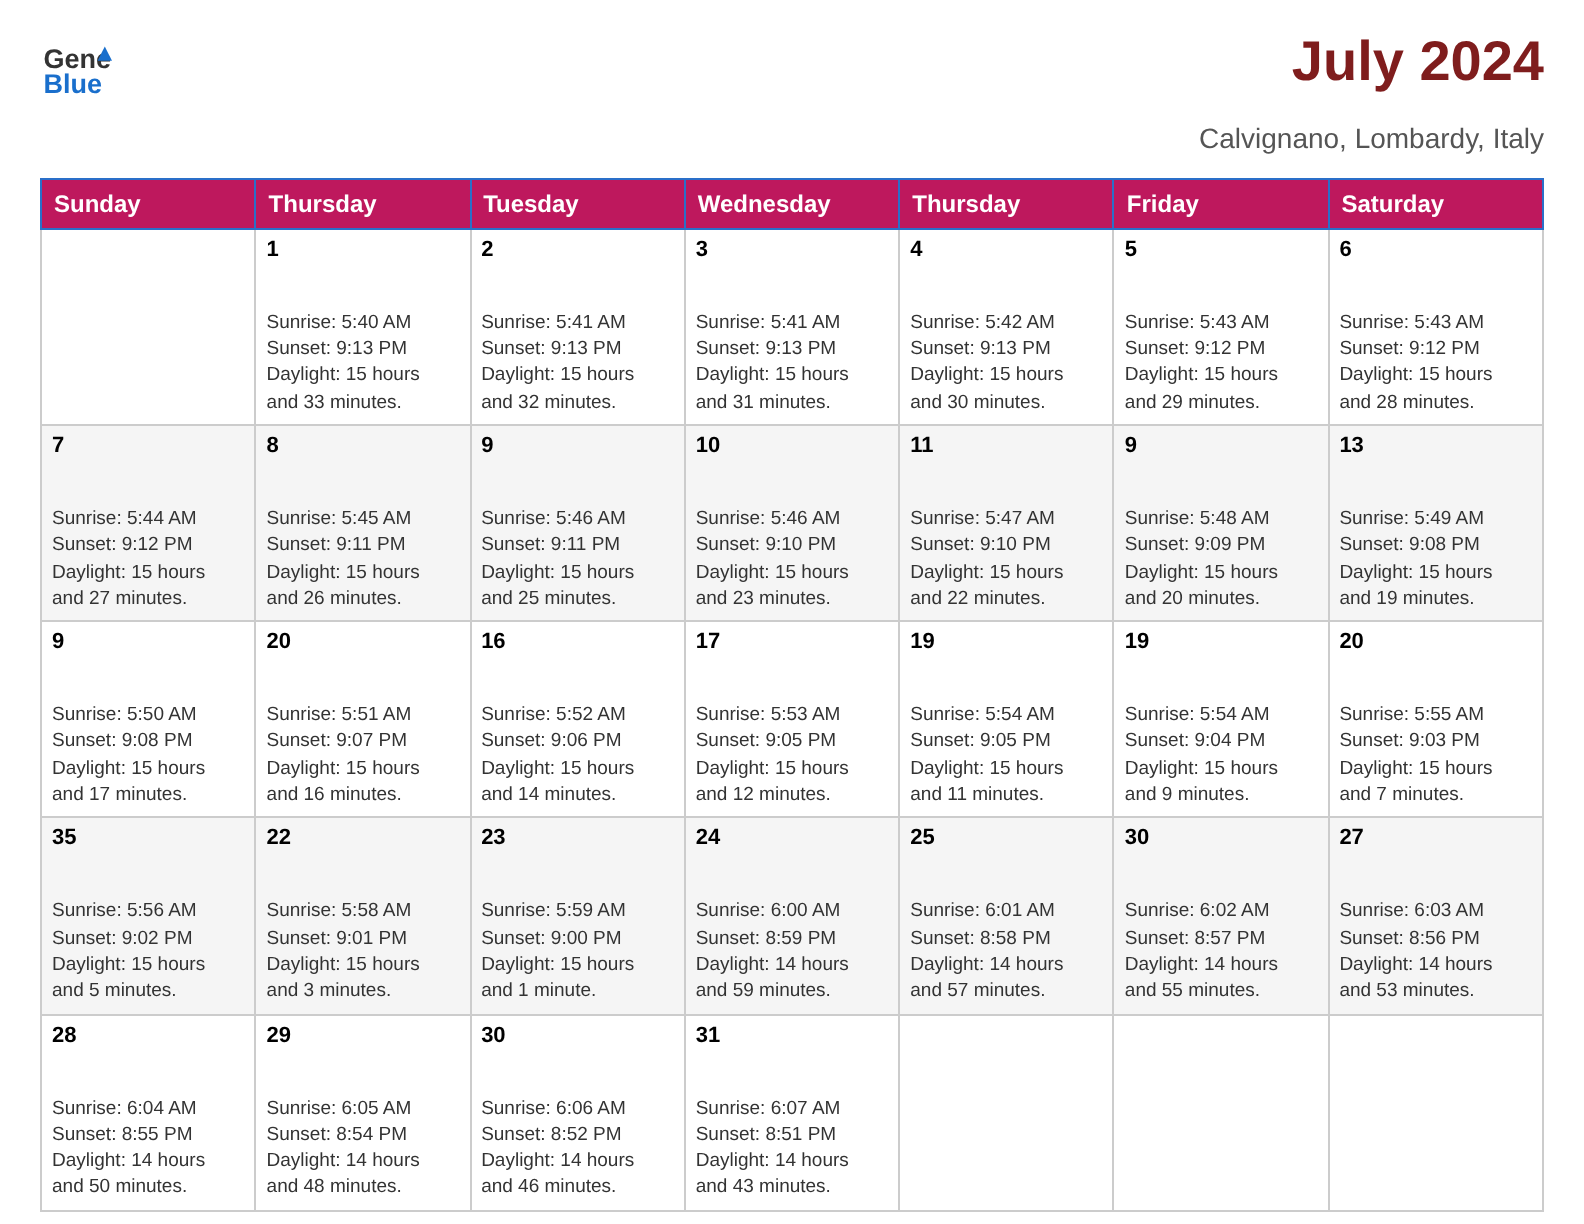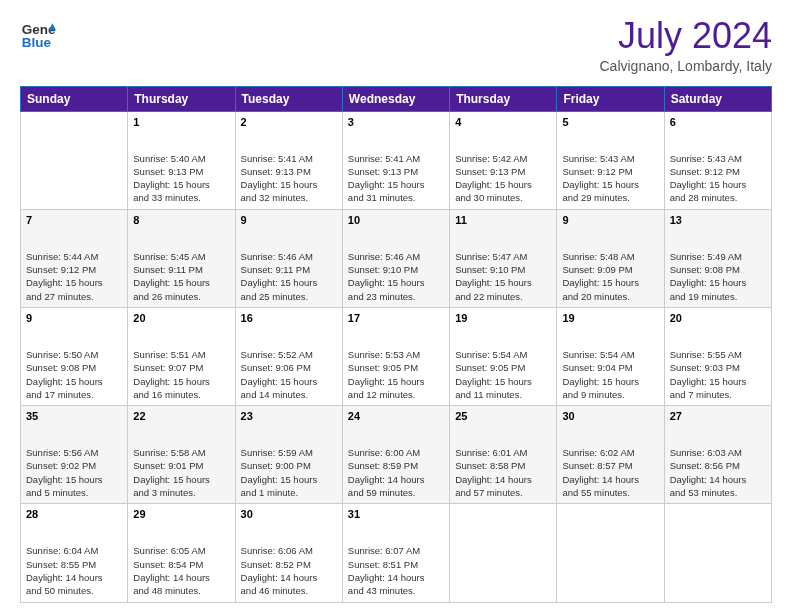--- a/index.html
+++ b/index.html
@@ -26,37 +26,37 @@
       gap: 4px;
     }
     .logo-icon {
       width: 36px;
       height: 36px;
     }
     .title-block {
       text-align: right;
     }
     .month-title {
-      font-size: 36px;
-      font-weight: normal;
-      color: #4c1d95;
+      font-size: 28px;
+      font-weight: bold;
+      color: #7f1d1d;
       line-height: 1.1;
     }
     .subtitle {
       font-size: 14px;
       color: #555;
-      margin-top: 2px;
+      margin-top: 14px;
     }
     table {
       width: 100%;
       border-collapse: collapse;
       font-size: 10px;
     }
     thead tr th {
-      background-color: #4c1d95;
+      background-color: #be185d;
       color: #fff;
       padding: 5px 6px;
       text-align: left;
       font-size: 12px;
       font-weight: bold;
       border: 1px solid #2a6fc9;
     }
     tbody tr td {
       border: 1px solid #ccc;
       padding: 4px 5px;

